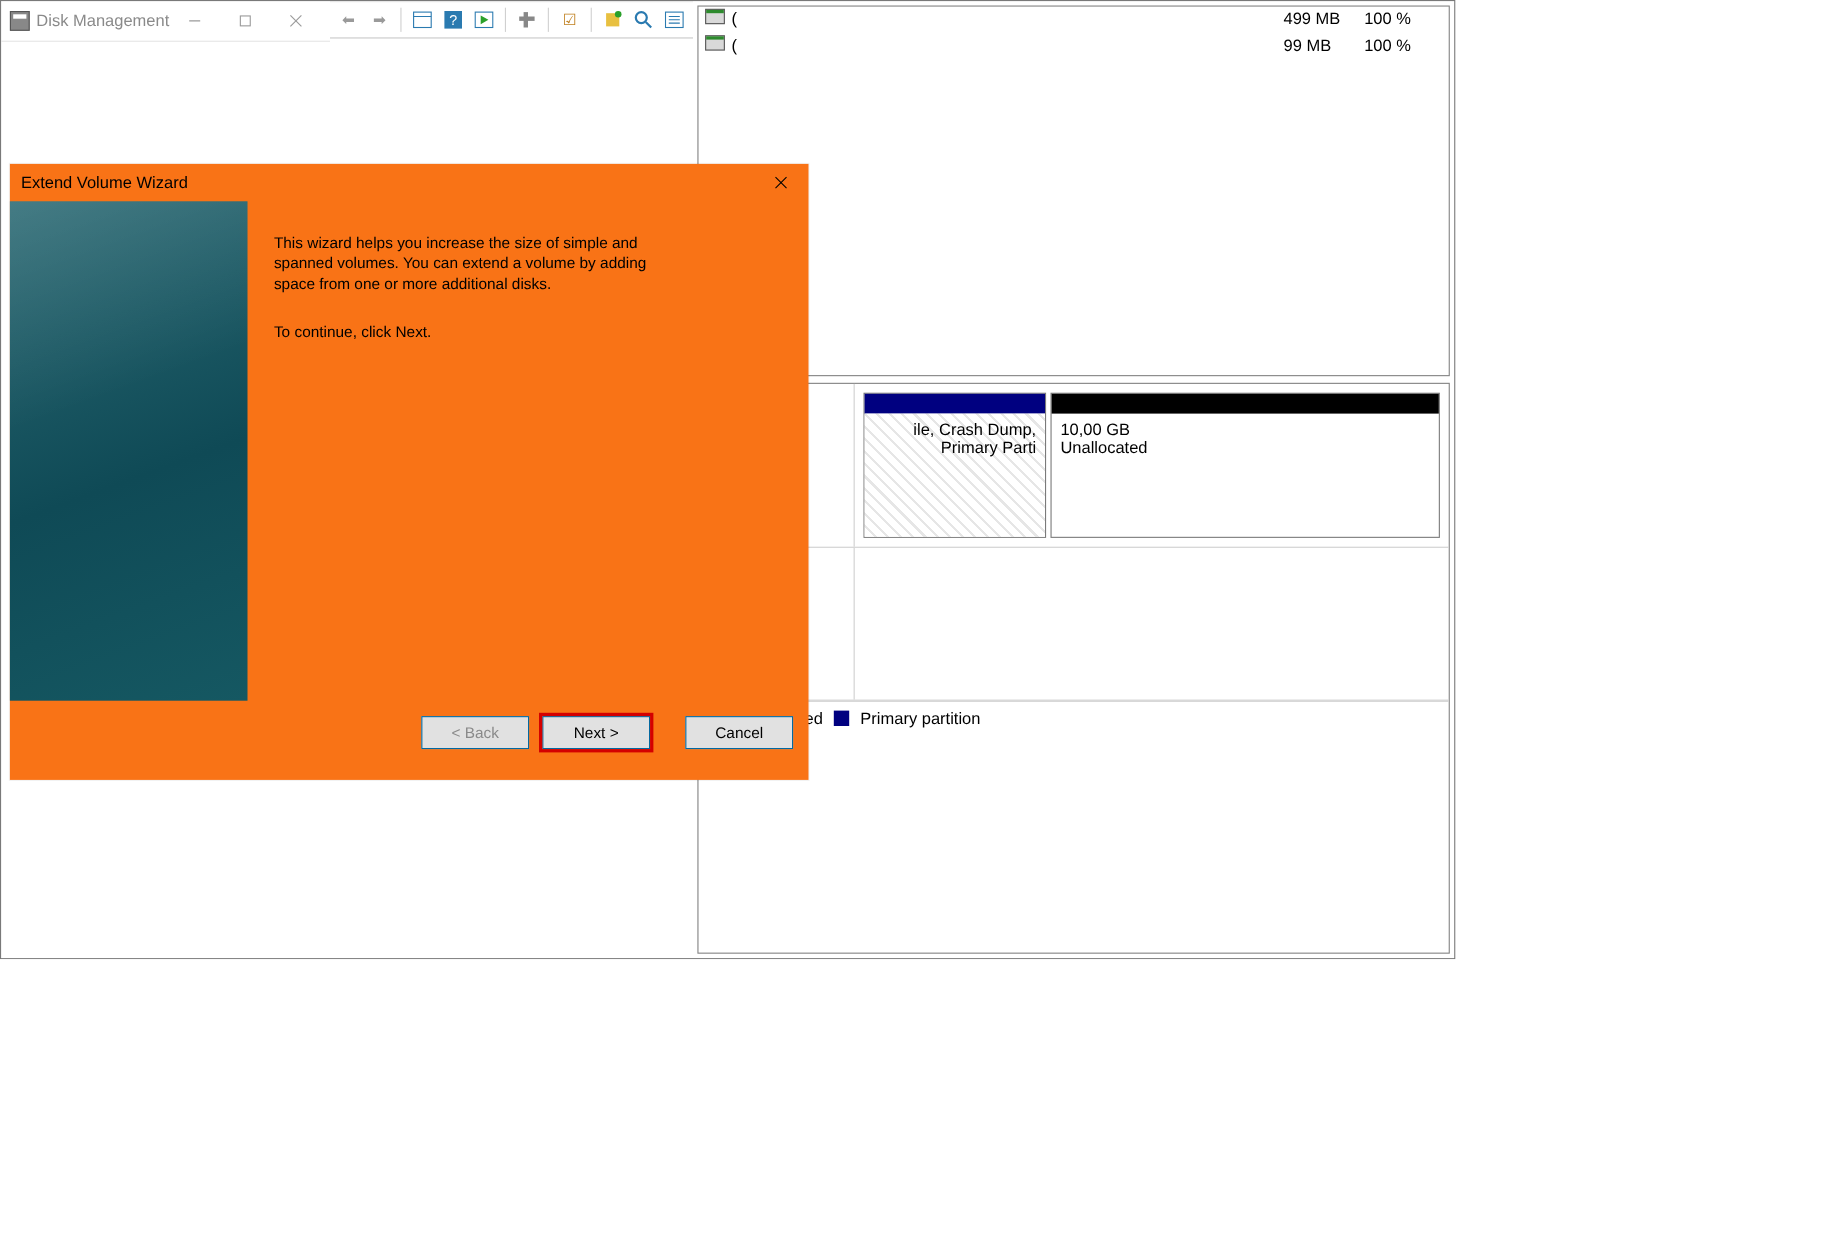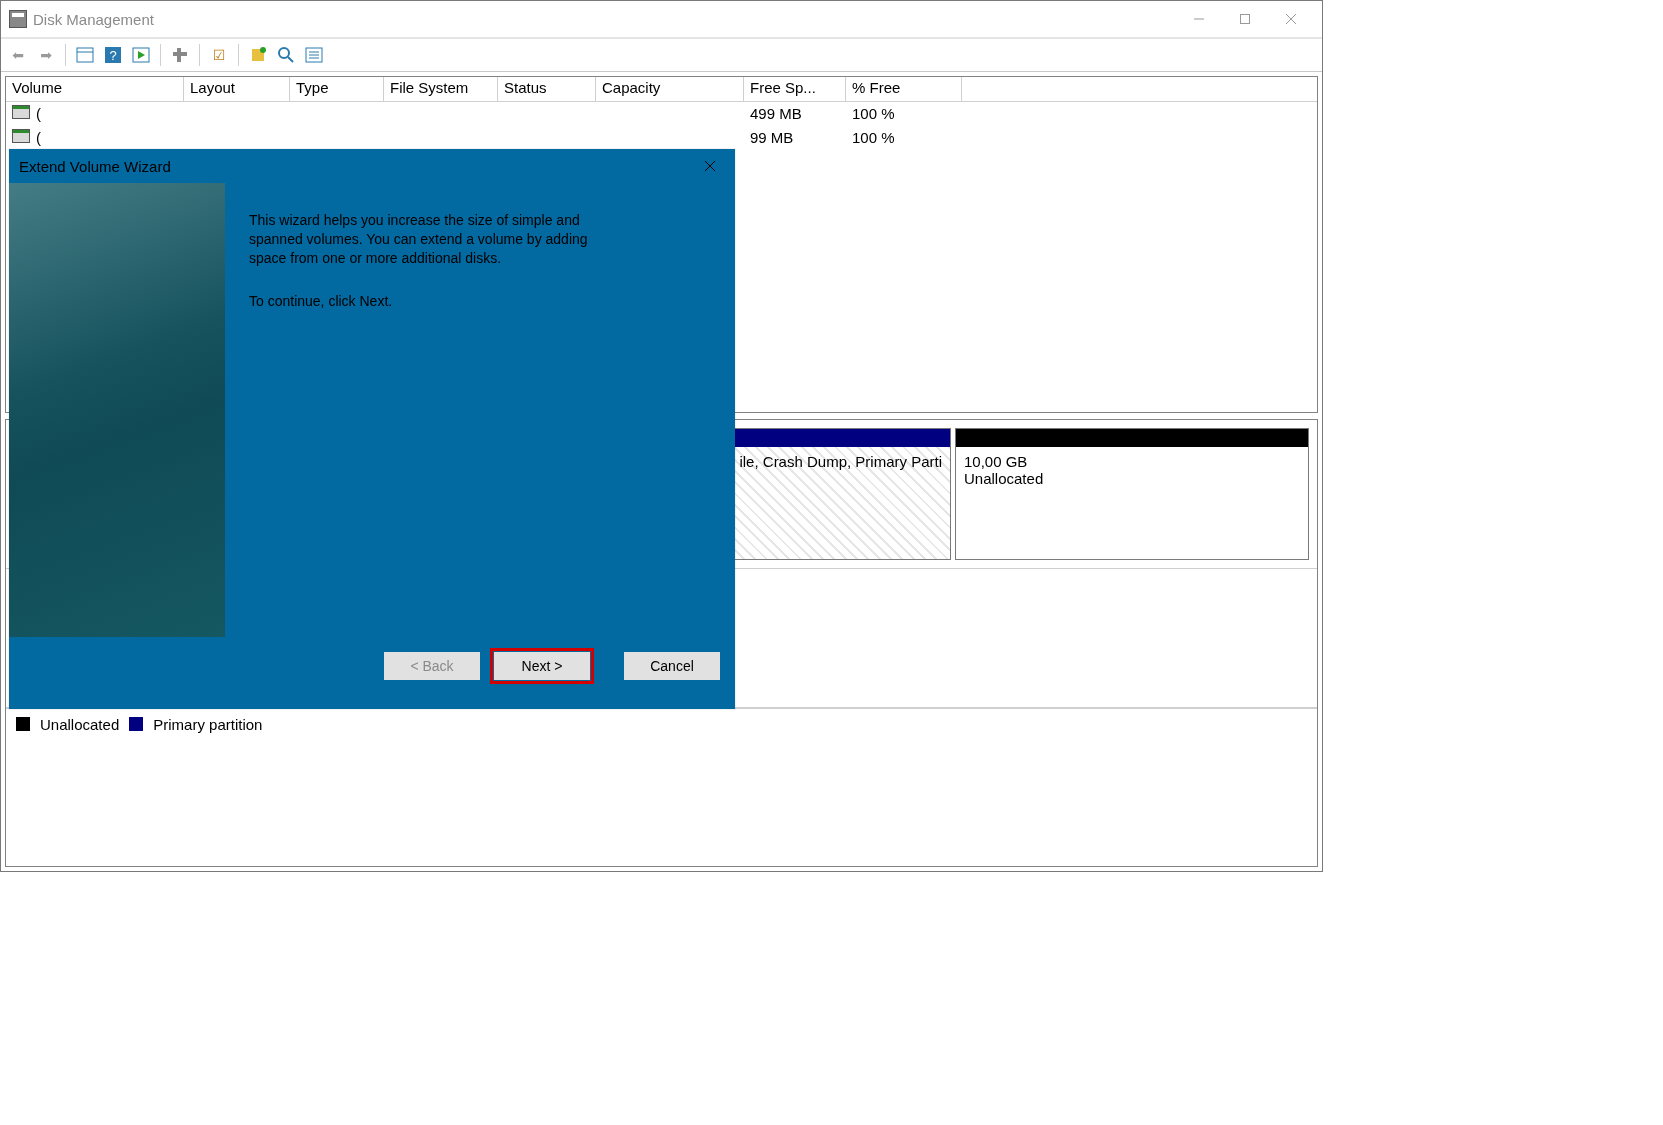--- a/index.html
+++ b/index.html
@@ -1,16 +1,16 @@
 <!DOCTYPE html>
 <html><head>
 <meta charset="utf-8">
 <style>
 html,body{margin:0;padding:0;font-family:"Segoe UI",Tahoma,sans-serif;font-size:15px;color:#000;background:#fff;}
-.window{width:1323px;height:872px;border:1px solid #797979;display:flex;flex-direction:column;box-sizing:border-box;position:relative;}
+.window{width:1323px;height:872px;border:1px solid #797979;display:flex;flex-direction:row;box-sizing:border-box;position:relative;}
 .titlebar{height:36px;display:flex;align-items:center;padding:0 8px;border-bottom:1px solid #e5e5e5;color:#8a8a8a;}
 .titlebar .app-icon{width:16px;height:16px;margin-right:6px;display:inline-block;background:#888;border:1px solid #555;position:relative;}
 .titlebar .app-icon:after{content:"";position:absolute;left:2px;right:2px;top:2px;height:4px;background:#fff;}
 .titlebar .wbtns{margin-left:auto;display:flex;}
 .titlebar .wbtn{width:46px;height:30px;display:flex;align-items:center;justify-content:center;color:#9a9a9a;}
 .menubar{height:26px;display:flex;align-items:center;padding:0 6px;font-size:15px;}
 .menubar .mitem{padding:2px 10px;}
 .toolbar{height:32px;display:flex;align-items:center;padding:0 6px;gap:6px;border-top:1px solid #e5e5e5;border-bottom:1px solid #c8c8c8;}
 .tb-icon{width:22px;height:22px;display:flex;align-items:center;justify-content:center;font-size:14px;color:#3a3a3a;}
 .tb-sep{width:1px;height:22px;background:#d0d0d0;margin:0 2px;}
@@ -31,21 +31,21 @@
 .disk-map{flex:1;display:flex;gap:4px;padding:8px;box-sizing:border-box;}
 .part{border:1px solid #7a7a7a;display:flex;flex-direction:column;}
 .part .stripe{height:18px;}
 .stripe.navy{background:#000080;}
 .stripe.black{background:#000;}
 .part .pbody{flex:1;padding:6px 8px;}
 .part.hatched .pbody{background:repeating-linear-gradient(45deg,#fff 0 6px,#e6e6e6 6px 8px);}
 .legend{height:30px;display:flex;align-items:center;padding:0 10px;border-top:1px solid #cfcfcf;gap:10px;}
 .lg-sw{width:14px;height:14px;display:inline-block;}
 
-.wizard{position:absolute;left:8px;top:148px;width:726px;height:560px;background:#0369a1;box-shadow:0 0 0 1px rgba(0,0,0,0.05);display:flex;flex-direction:column;}
+.wizard{position:absolute;left:8px;top:148px;width:726px;height:560px;background:#f97316;box-shadow:0 0 0 1px rgba(0,0,0,0.05);display:flex;flex-direction:column;}
 .wizard .whdr{height:34px;display:flex;align-items:center;padding:0 10px;font-size:15px;justify-content:space-between;}
 .wizard .whdr .wclose{width:30px;height:28px;display:flex;align-items:center;justify-content:center;}
 .wizard .wbody{flex:1;display:flex;}
 .wizard .banner{width:216px;background:linear-gradient(160deg,#2b6a74 0%,#0f4a56 55%,#155862 100%);}
 .wizard .banner:before{content:"";display:block;width:100%;height:60%;background:linear-gradient(160deg,rgba(255,255,255,0.12),rgba(255,255,255,0) 60%);}
 .wizard .wmain{flex:1;padding:28px 24px 0 24px;}
 .wizard .wmain h1{font-size:23px;font-weight:700;margin:0 0 20px 0;font-family:Arial,Helvetica,sans-serif;}
 .wizard .wmain p{font-size:14px;margin:0 0 24px 0;font-family:Arial,Helvetica,sans-serif;line-height:1.35;}
 .wizard .wfooter{height:58px;display:flex;align-items:center;justify-content:flex-end;gap:12px;padding:0 14px 14px 0;}
 .wizard .wbtn2{width:96px;height:28px;background:#e1e1e1;border:1px solid #0369a1;display:flex;align-items:center;justify-content:center;font-size:14px;}
@@ -132,31 +132,20 @@
           <line x1="4" y1="6" x2="14" y2="6" stroke="#2a7ab0"></line>
           <line x1="4" y1="9" x2="14" y2="9" stroke="#2a7ab0"></line>
           <line x1="4" y1="12" x2="14" y2="12" stroke="#2a7ab0"></line>
         </svg>
       </div>
   </div>
 
   <div class="content">
 
     <div class="pane top-pane">
-      <div class="thead" id="thead">
-          <div class="th" style="width: 178px;">Volume</div>
-          <div class="th" style="width: 106px;">Layout</div>
-          <div class="th" style="width: 94px;">Type</div>
-          <div class="th" style="width: 114px;">File System</div>
-          <div class="th" style="width: 98px;">Status</div>
-          <div class="th" style="width: 148px;">Capacity</div>
-          <div class="th" style="width: 102px;">Free Sp...</div>
-          <div class="th" style="width: 116px;">% Free</div>
-          <div class="th" style="flex: 1 1 0%; border-right: none;"></div>
-        </div>
       <div class="tbody" id="tbody">
           <div class="trow">
             <div class="td" style="width: 178px;"><span class="vol-icon"></span><span>(</span></div>
             <div class="td" style="width: 106px;"></div>
             <div class="td" style="width: 94px;"></div>
             <div class="td" style="width: 114px;"></div>
             <div class="td" style="width: 98px;"></div>
             <div class="td" style="width: 148px;"></div>
             <div class="td" style="width: 102px;">499 MB</div>
             <div class="td" style="width: 116px;">100 %</div>

